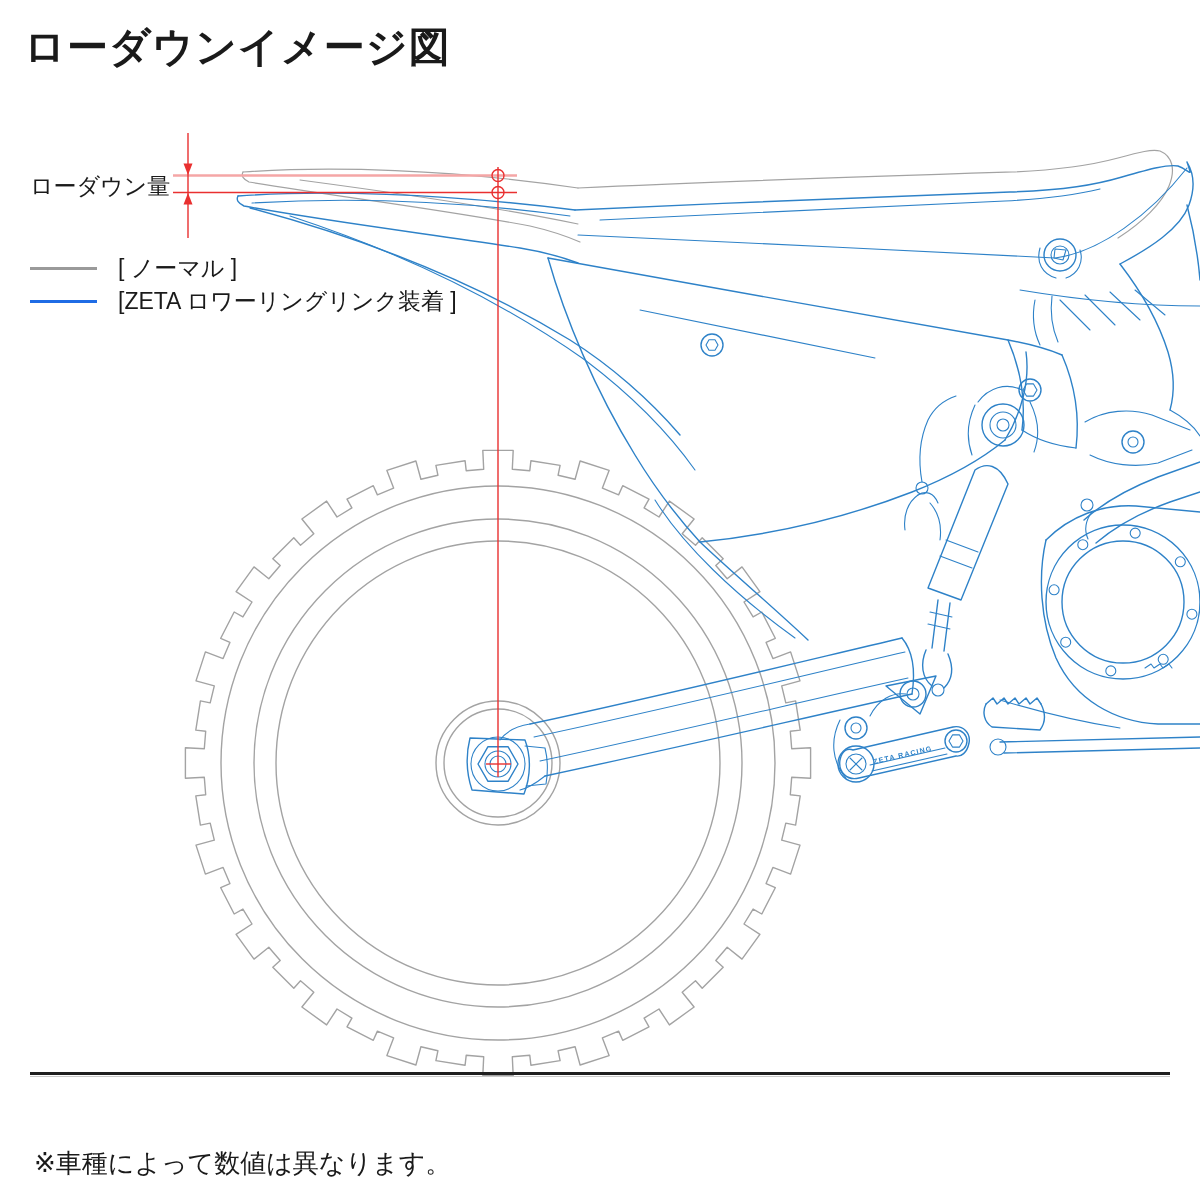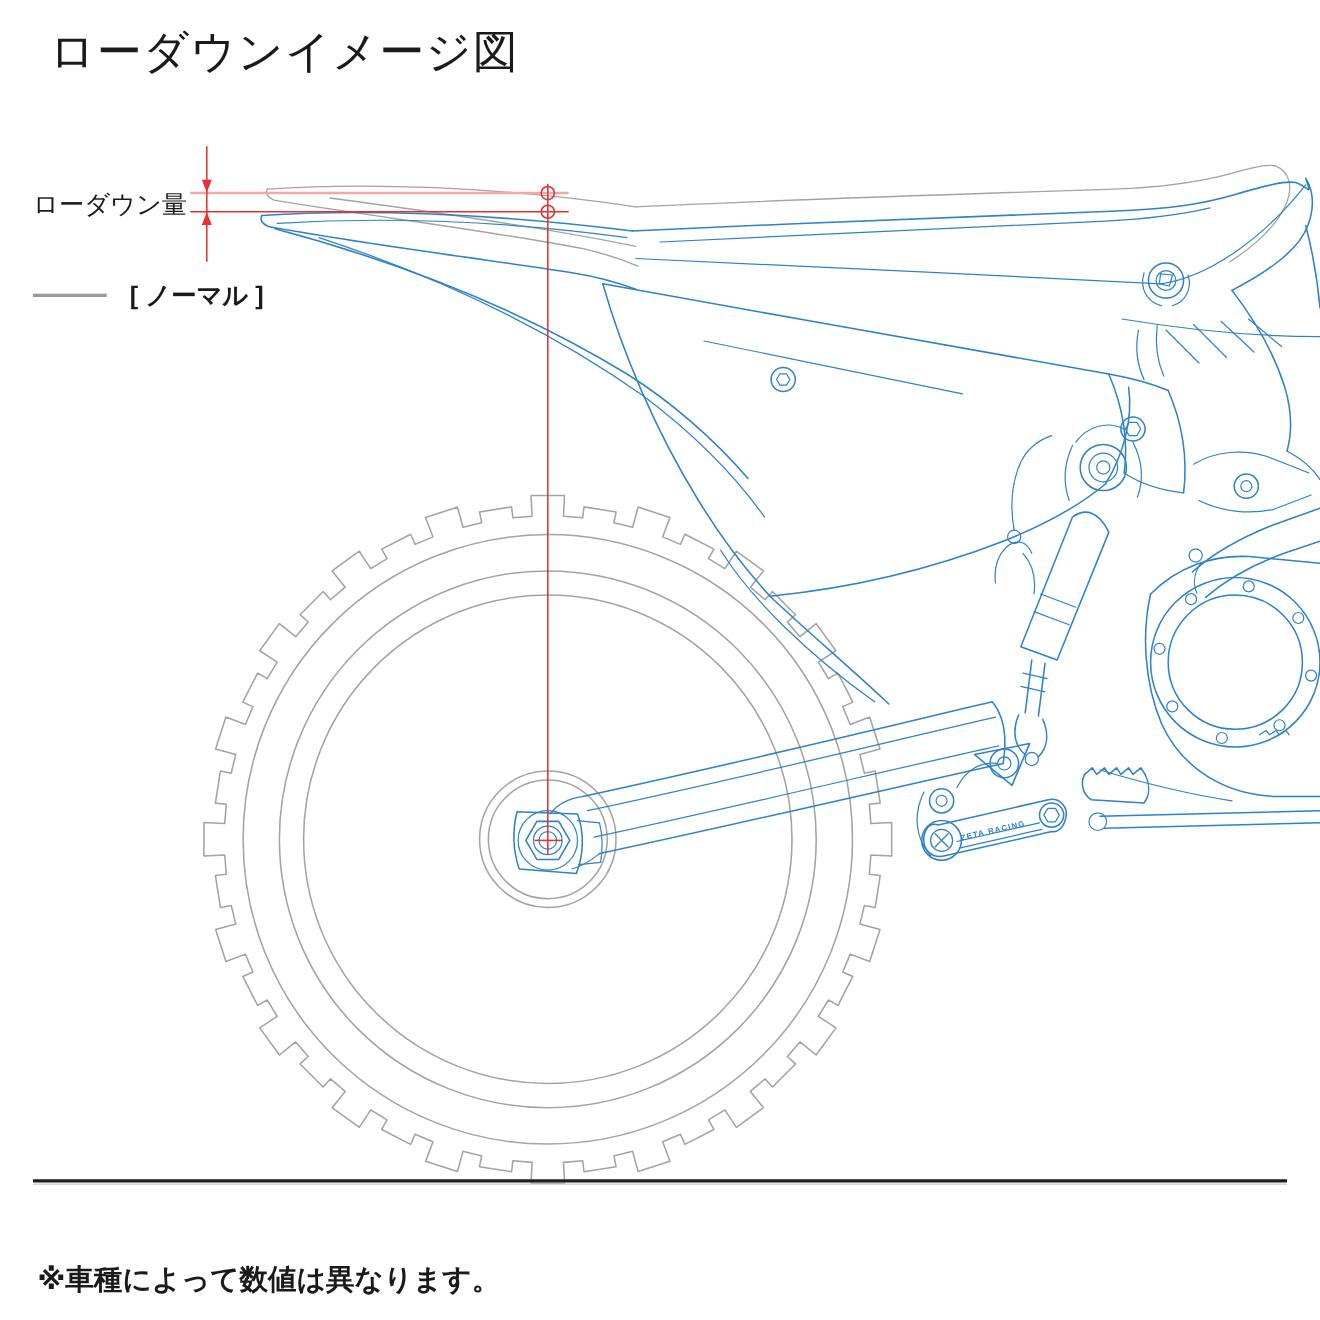--- a/index.html
+++ b/index.html
@@ -10,29 +10,29 @@
     --legend-gray:#9a9a9a;
     --dim-red:#e93030;
     --dim-pink:#f5a6a6;
     --ground:#1f1f1f;
     --bg:#ffffff;
   }
   *{margin:0;padding:0;box-sizing:border-box}
   html,body{width:1200px;height:1200px;background:var(--bg);overflow:hidden;
     font-family:"Liberation Sans","DejaVu Sans",sans-serif;color:var(--ink)}
   .stage{position:relative;width:1200px;height:1200px}
-  .page-title{position:absolute;left:45px;top:20px;font-size:41px;font-weight:normal;letter-spacing:1px}
+  .page-title{position:absolute;left:24px;top:20px;font-size:41px;font-weight:bold;letter-spacing:1px}
   .dim-label{position:absolute;left:30px;top:171px;font-size:23px;font-weight:normal}
   .legend{position:absolute;left:30px;top:252px}
   .legend-row{display:flex;align-items:center;height:33px}
   .legend-swatch{display:inline-block;width:67px;height:0;margin-right:21px;border-top-style:solid}
   .swatch-normal{border-top-width:3px;border-top-color:var(--legend-gray)}
   .swatch-zeta{border-top-width:3px;border-top-color:var(--legend-blue)}
-  .legend-label{font-size:23px;font-weight:bold;white-space:nowrap}
-  .footnote{position:absolute;left:34px;top:1146px;font-size:26px;font-weight:bold}
+  .legend-label{font-size:23px;font-weight:normal;white-space:nowrap}
+  .footnote{position:absolute;left:34px;top:1146px;font-size:26px;font-weight:normal}
   svg.diagram{position:absolute;left:0;top:0;width:1200px;height:1200px}
   .b{stroke:var(--drawing-blue);fill:none;stroke-width:1.4;stroke-linecap:round;stroke-linejoin:round}
   .bt{stroke-width:1.1}
   .g{stroke:var(--drawing-gray);fill:none;stroke-width:1.4;stroke-linecap:round;stroke-linejoin:round}
   .gt{stroke-width:1.2}
   .r{stroke:var(--dim-red);fill:none;stroke-width:1.4}
   .rf{fill:var(--dim-red);stroke:none}
   .pink{stroke:var(--dim-pink);fill:none;stroke-width:2.4}
   .groundline{stroke:var(--ground);stroke-width:3}
   .groundshadow{stroke:#c8c8c8;stroke-width:1}
@@ -207,16 +207,20 @@
 
   <h1 class="page-title">ローダウンイメージ図</h1>
 
   <div class="dim-label">ローダウン量</div>
 
   <div class="legend">
     <div class="legend-row">
       <span class="legend-swatch swatch-normal"></span>
       <span class="legend-label">[ ノーマル ]</span>
     </div>
+    <div class="legend-row">
+      <span class="legend-swatch swatch-zeta"></span>
+      <span class="legend-label">[ZETA ロワーリングリンク装着 ]</span>
+    </div>
   </div>
 
   <div class="footnote">※車種によって数値は異なります。</div>
 </div>
 
 </body></html>

